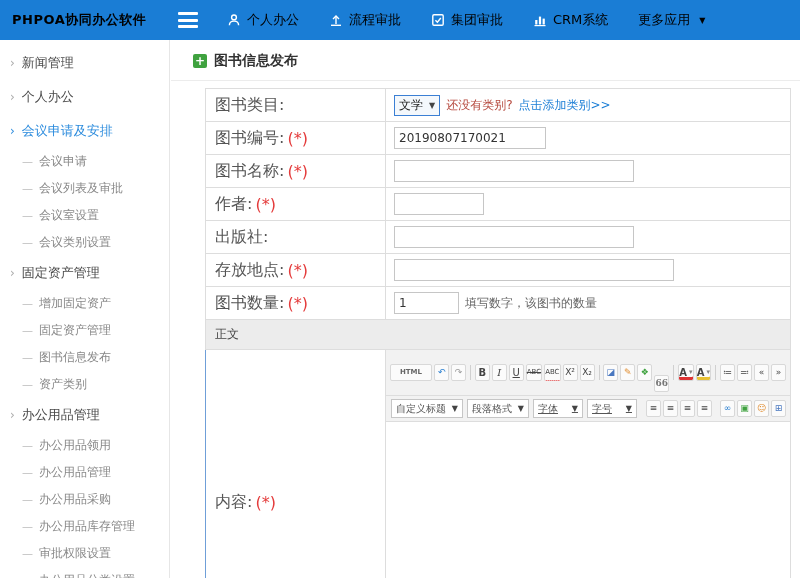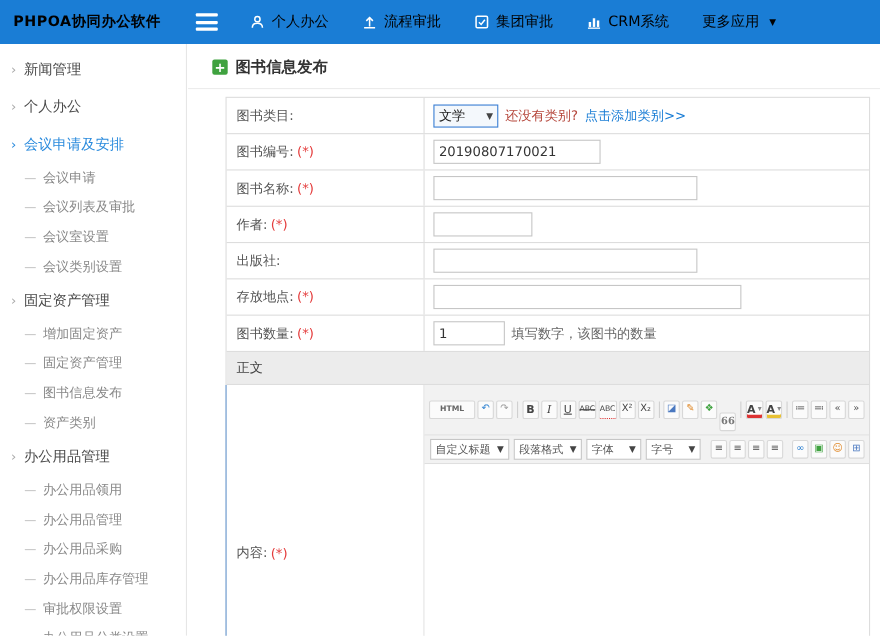--- a/index.html
+++ b/index.html
@@ -26,26 +26,26 @@
   .side-sub .dash { color:#bbb; font-size:11px; }
 
   
   .main { position:absolute; top:40px; left:171px; right:0; bottom:0; background:#fff; }
   .page-title { display:flex; align-items:center; gap:7px; padding:12px 0 10px 22px; border-bottom:1px solid #ececec; }
   .add-badge { width:14px; height:14px; background:#3fa23f; color:#fff; border-radius:2px; display:flex; align-items:center; justify-content:center; font-size:12px; font-weight:bold; line-height:1; }
   .pt-text { font-size:14px; font-weight:bold; color:#333; }
 
   .form-table { position:absolute; left:34px; top:48px; width:586px; border:1px solid #ddd; background:#fff; }
   .frow { display:flex; align-items:stretch; border-bottom:1px solid #ddd; min-height:33px; }
-  .lcell { width:180px; border-right:1px solid #ddd; display:flex; align-items:center; padding-left:9px; color:#555; font-size:12px; gap:3px; flex-shrink:0; }
+  .lcell { width:180px; border-right:1px solid #ddd; display:flex; align-items:center; padding-left:9px; color:#555; font-size:16px; gap:3px; flex-shrink:0; }
   .req { color:#e43b3b; }
   .fcell { flex:1; display:flex; align-items:center; gap:6px; padding:4px 8px; min-width:0; }
   .inp { height:22px; border:1px solid #c6c6c6; padding:0 4px; font-size:12px; color:#333; font-family:inherit; }
   .w150{width:152px;} .w240{width:240px;} .w90{width:90px;} .w280{width:280px;} .w65{width:65px;}
-  .select { height:21px; border:1px solid #3b7fd4; background:#f4f8fc; display:inline-flex; align-items:center; gap:19px; padding:0 4px; color:#222; cursor:pointer; }
+  .select { height:21px; border:1px solid #3b7fd4; background:#f4f8fc; display:inline-flex; align-items:center; gap:6px; padding:0 4px; color:#222; cursor:pointer; }
   .sel-caret { font-size:8px; color:#444; }
   .hint-red { color:#b5473c; }
   .hint { color:#666; }
   .link { color:#1a7dd5; text-decoration:none; cursor:pointer; }
   .sec-hd { background:#ececec; border-bottom:1px solid #ddd; padding:6px 9px; color:#444; font-size:12px; }
 
   .frow-content { display:flex; align-items:stretch; height:306px; position:relative; }
   .frow-content::before { content:""; position:absolute; left:-1px; top:0; bottom:0; width:1px; background:#6f9fd8; }
   .frow-content .lcell { align-items:center; }
   .frow-content .fcell { padding:0; align-items:stretch; }
@@ -61,21 +61,21 @@
   .tb-italic { font-style:italic; font-family:"DejaVu Serif","Liberation Serif",serif; font-size:10px; }
   .tb-under { text-decoration:underline; font-size:10px; }
   .tb-strike { text-decoration:line-through; font-size:7px; }
   .tb-spell { font-size:7px; border-bottom:1px dotted #d33; }
   .tb-66 { font-family:"DejaVu Serif","Liberation Serif",serif; font-weight:bold; color:#777;margin-top:24px; }
   .bar-red { box-shadow:inset 0 -3px 0 #d33; font-size:10px; font-weight:bold; }
   .bar-yellow { box-shadow:inset 0 -3px 0 #e8c133; font-size:10px; font-weight:bold; }
   .has-caret::after { content:"▾"; font-size:7px; color:#888; margin-left:2px; }
   .tb-sep { width:1px; height:15px; background:#d0d0d0; margin:0 3px; align-self:center; }
   .tb-sel { background:#fff; border:1px solid #c6c6c6; height:19px; display:inline-flex; align-items:center; justify-content:space-between; padding:0 4px; font-size:10px; color:#555; margin:2px 2px; cursor:pointer; flex-shrink:0; }
-  .sw70{width:72px;} .sw62{width:62px;} .sw50{width:50px;}
+  .sw70{width:72px;} .sw62{width:62px;} .sw50{width:50px;text-decoration:underline;}
   .edit-area { flex:1; background:#fff; cursor:text; }
 </style>
 </head>
 <body>
 
 <div class="topbar">
   <div class="logo">PHPOA协同办公软件</div>
   <div class="hamburger">
       <i></i>
       <i></i>

